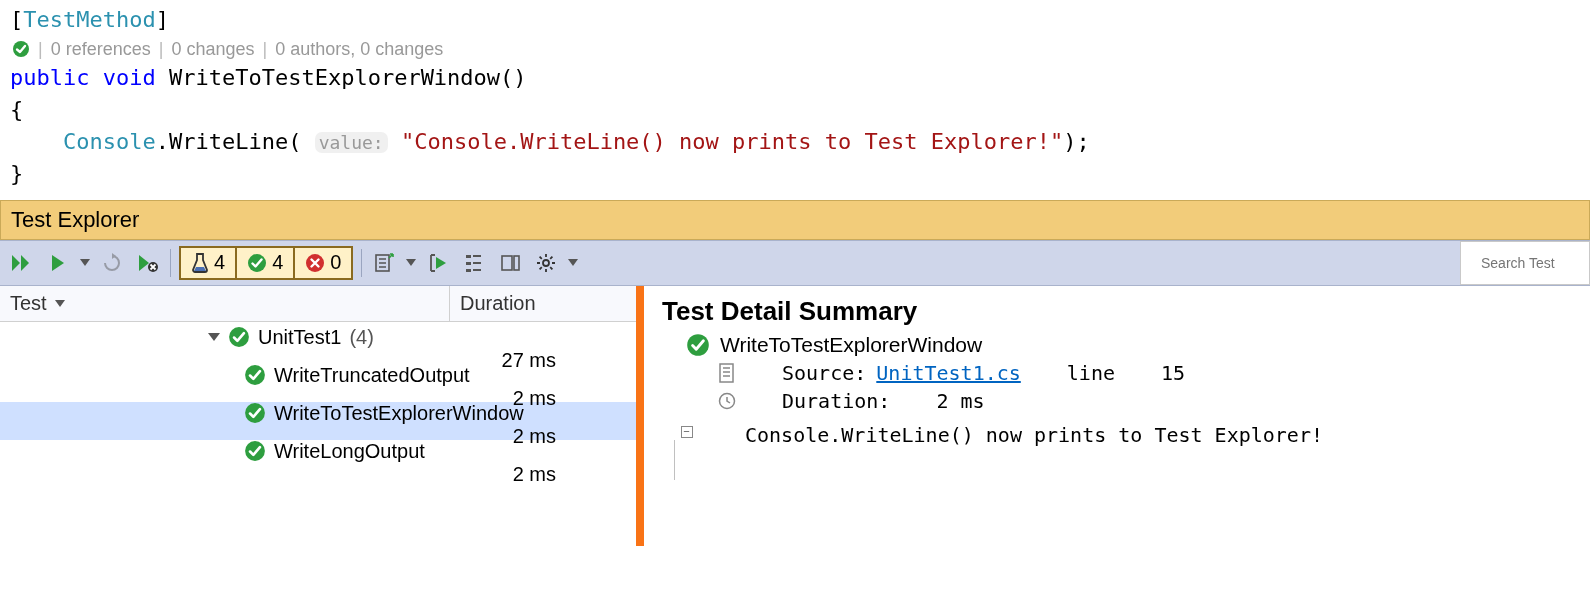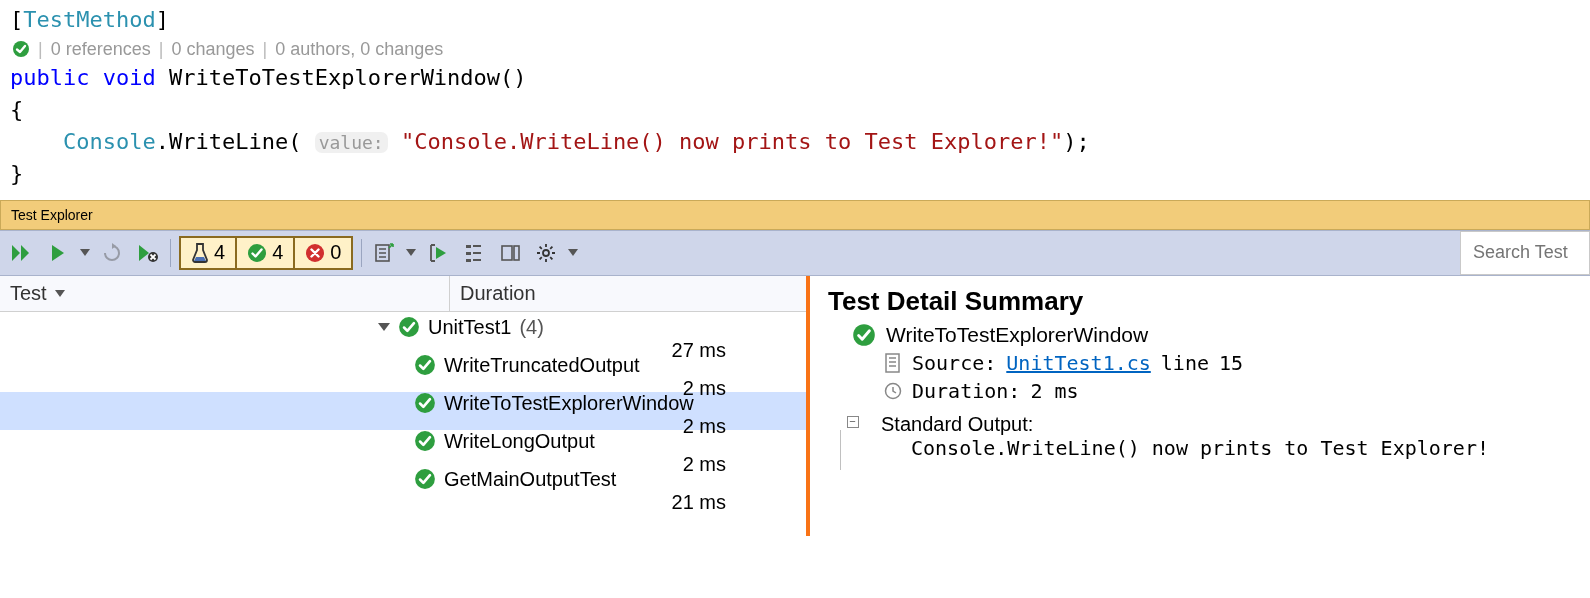--- a/index.html
+++ b/index.html
@@ -11,53 +11,53 @@
   .tok-attr   { color:#2b91af; }
   .tok-kw     { color:#0000ff; }
   .tok-method { color:#000; }
   .tok-type   { color:#2b91af; }
   .tok-hint   { color:#999; font-size:18px; background:#f0f0f0; border-radius:7px; padding:0 4px; }
   .tok-string { color:#a31515; }
   .codelens-row { display:flex; align-items:center; gap:8px; font-family:"Segoe UI",Arial,sans-serif; font-size:18px; color:#999; padding-left:2px; }
   .codelens-row .sep { color:#bbb; }
 
   
-  .panel-title { background:#f2cc7a; border:1px solid #caa958; padding:6px 10px; font-size:14px; }
+  .panel-title { background:#f2cc7a; border:1px solid #caa958; padding:6px 10px; font-size:22px; }
 
   
   .te-toolbar { background:#cfd6ea; border-top:1px solid #a9b3cc; border-bottom:1px solid #a9b3cc; display:flex; align-items:center; padding:4px 8px; gap:8px; height:46px; position:relative; }
   .tb-btn { display:flex; align-items:center; justify-content:center; width:28px; height:28px; }
   .tb-sep { width:1px; height:28px; background:#9aa5c0; }
   .count-box { display:flex; align-items:center; border:2px solid #8a6a1f; background:#fff1c8; height:34px; }
   .count-cell { display:flex; align-items:center; gap:5px; padding:0 10px; height:100%; border-right:2px solid #8a6a1f; font-size:20px; }
   .count-cell:last-child { border-right:none; }
   .search-box { position:absolute; right:0; top:0; bottom:0; background:#fff; border:1px solid #c9c9c9; display:flex; align-items:center; padding:0 10px; width:130px; }
-  .search-box input { border:none; outline:none; font-size:18px; color:#666; width:100%; background:transparent; }
+  .search-box input { border:none; outline:none; font-size:14px; color:#666; width:100%; background:transparent;margin-left:8px; }
 
   
   .te-body { display:flex; height:260px; }
-  .te-left  { width:810px; border-right:4px solid #f97316; display:flex; flex-direction:column; }
+  .te-left  { width:644px; border-right:8px solid #f97316; display:flex; flex-direction:column; }
   .te-right { flex:1; padding:10px 18px; }
 
   .grid-header { display:flex; border-bottom:1px solid #d0d0d0; background:#f8f9fd; font-size:20px; color:#333; }
   .gh-test { width:450px; padding:6px 10px; display:flex; align-items:center; gap:8px; border-right:1px solid #d0d0d0;}
   .gh-dur  { flex:1; padding:6px 10px; }
 
   .tree { padding-top:4px; font-size:20px; }
   .tree-row { display:flex; align-items:flex-end; height:38px;flex-direction:column; }
   .tree-row.selected { background:#cfe0ff; }
   .tr-test { width:450px; display:flex; align-items:center; gap:8px; padding-left:10px; }
   .tr-dur  { flex:1; text-align:center; padding-right:80px; }
   .indent1 { padding-left:22px; }
   .indent2 { padding-left:58px; }
 
   
   .detail-title { font-size:26px; font-weight:600; margin-bottom:6px; }
   .detail-row { display:flex; align-items:center; gap:10px; font-size:20px; margin:4px 0 4px 24px; }
-  .detail-label { font-family: Consolas, monospace; font-size:20px; }
+  .detail-label { font-family: Consolas, monospace; font-size:20px;margin-left:36px; }
   .detail-link  { color:#0064c1; text-decoration:underline; font-family:Consolas,monospace; }
   .stdout-block { margin-top:10px; font-size:20px; display:flex; }
   .stdout-text  { font-family: Consolas, monospace; font-size:20px; margin-left:56px; }
 
   .caret-down { display:inline-block; width:0; height:0; border-left:5px solid transparent; border-right:5px solid transparent; border-top:7px solid #555; }
   .tree-caret { display:inline-block; width:0; height:0; border-left:6px solid transparent; border-right:6px solid transparent; border-top:8px solid #555; transform: translateY(0); }
   .collapse-box { width:12px; height:12px; border:1px solid #888; display:flex; align-items:center; justify-content:center; font-size:11px; line-height:1; color:#555; margin-right:10px; margin-top:3px;}
   .guide { width:1px; background:#c0c0c0; height:40px; margin-left:6px; margin-right:40px; margin-top:2px;}
 
   svg { display:block; }
@@ -262,32 +262,20 @@
               <span>
                 <svg width="22" height="22" viewBox="0 0 20 20">
                   <circle cx="10" cy="10" r="9" fill="#2e9e3f"></circle>
                   <path d="M5.5 10.5 L8.5 13.5 L14.5 6.5" stroke="#fff" stroke-width="2.4" fill="none" stroke-linecap="round" stroke-linejoin="round"></path>
                 </svg>
               </span>
               <span>WriteLongOutput</span>
             </div>
             <div class="tr-dur">2 ms</div>
           </div>
-          <div class="tree-row">
-            <div class="tr-test indent2">
-              <span>
-                <svg width="22" height="22" viewBox="0 0 20 20">
-                  <circle cx="10" cy="10" r="9" fill="#2e9e3f"></circle>
-                  <path d="M5.5 10.5 L8.5 13.5 L14.5 6.5" stroke="#fff" stroke-width="2.4" fill="none" stroke-linecap="round" stroke-linejoin="round"></path>
-                </svg>
-              </span>
-              <span>GetMainOutputTest</span>
-            </div>
-            <div class="tr-dur">21 ms</div>
-          </div>
         </div>
     </div>
   </div>
 
   <div class="te-right">
     <div class="detail-title">Test Detail Summary</div>
 
     <div class="detail-row" style="margin-left:24px">
       <span>
         <svg width="24" height="24" viewBox="0 0 20 20">
@@ -321,18 +309,17 @@
       <span class="detail-label">Duration:</span>
       <span class="detail-label">2 ms</span>
     </div>
 
     <div class="stdout-block">
       <div style="display:flex;flex-direction:column;align-items:center;margin-left:6px">
         <div class="collapse-box">−</div>
         <div class="guide"></div>
       </div>
       <div>
-        <div>Standard Output:</div>
         <div class="stdout-text" style="margin-left:30px;">Console.WriteLine() now prints to Test Explorer!</div>
       </div>
     </div>
   </div>
 </div>
 
 </body></html>

